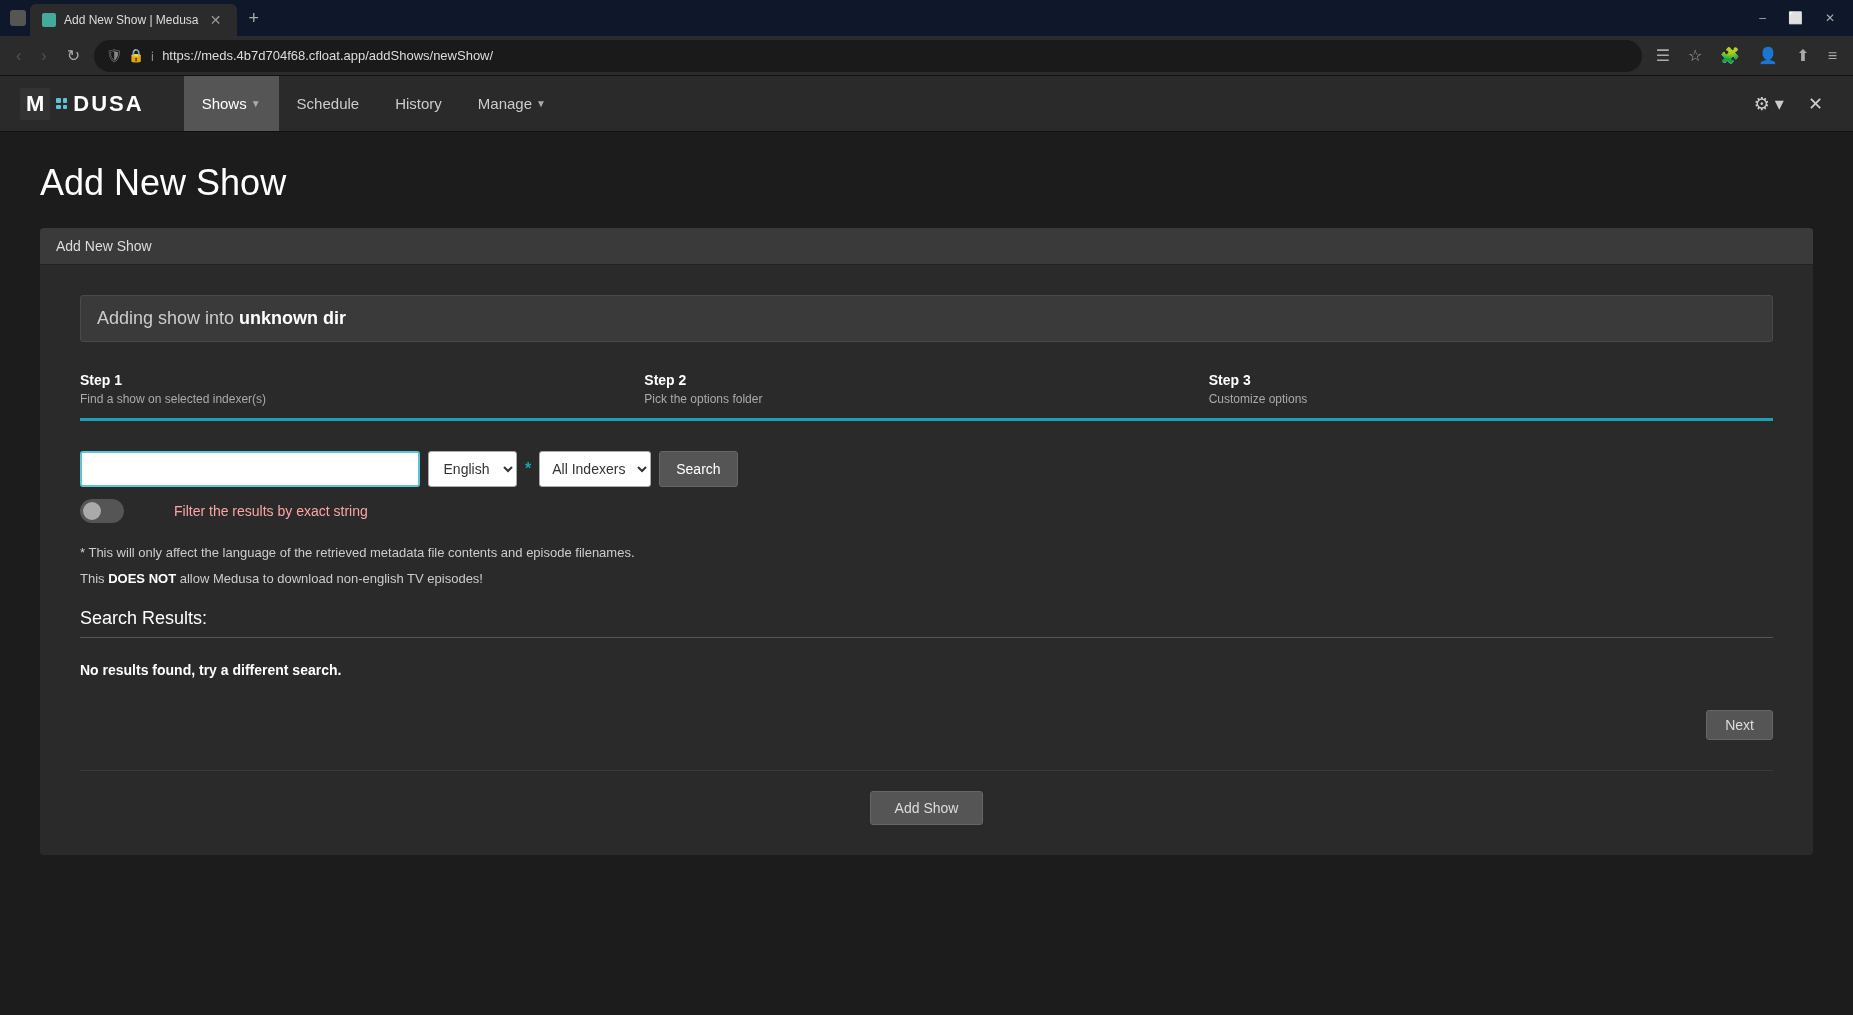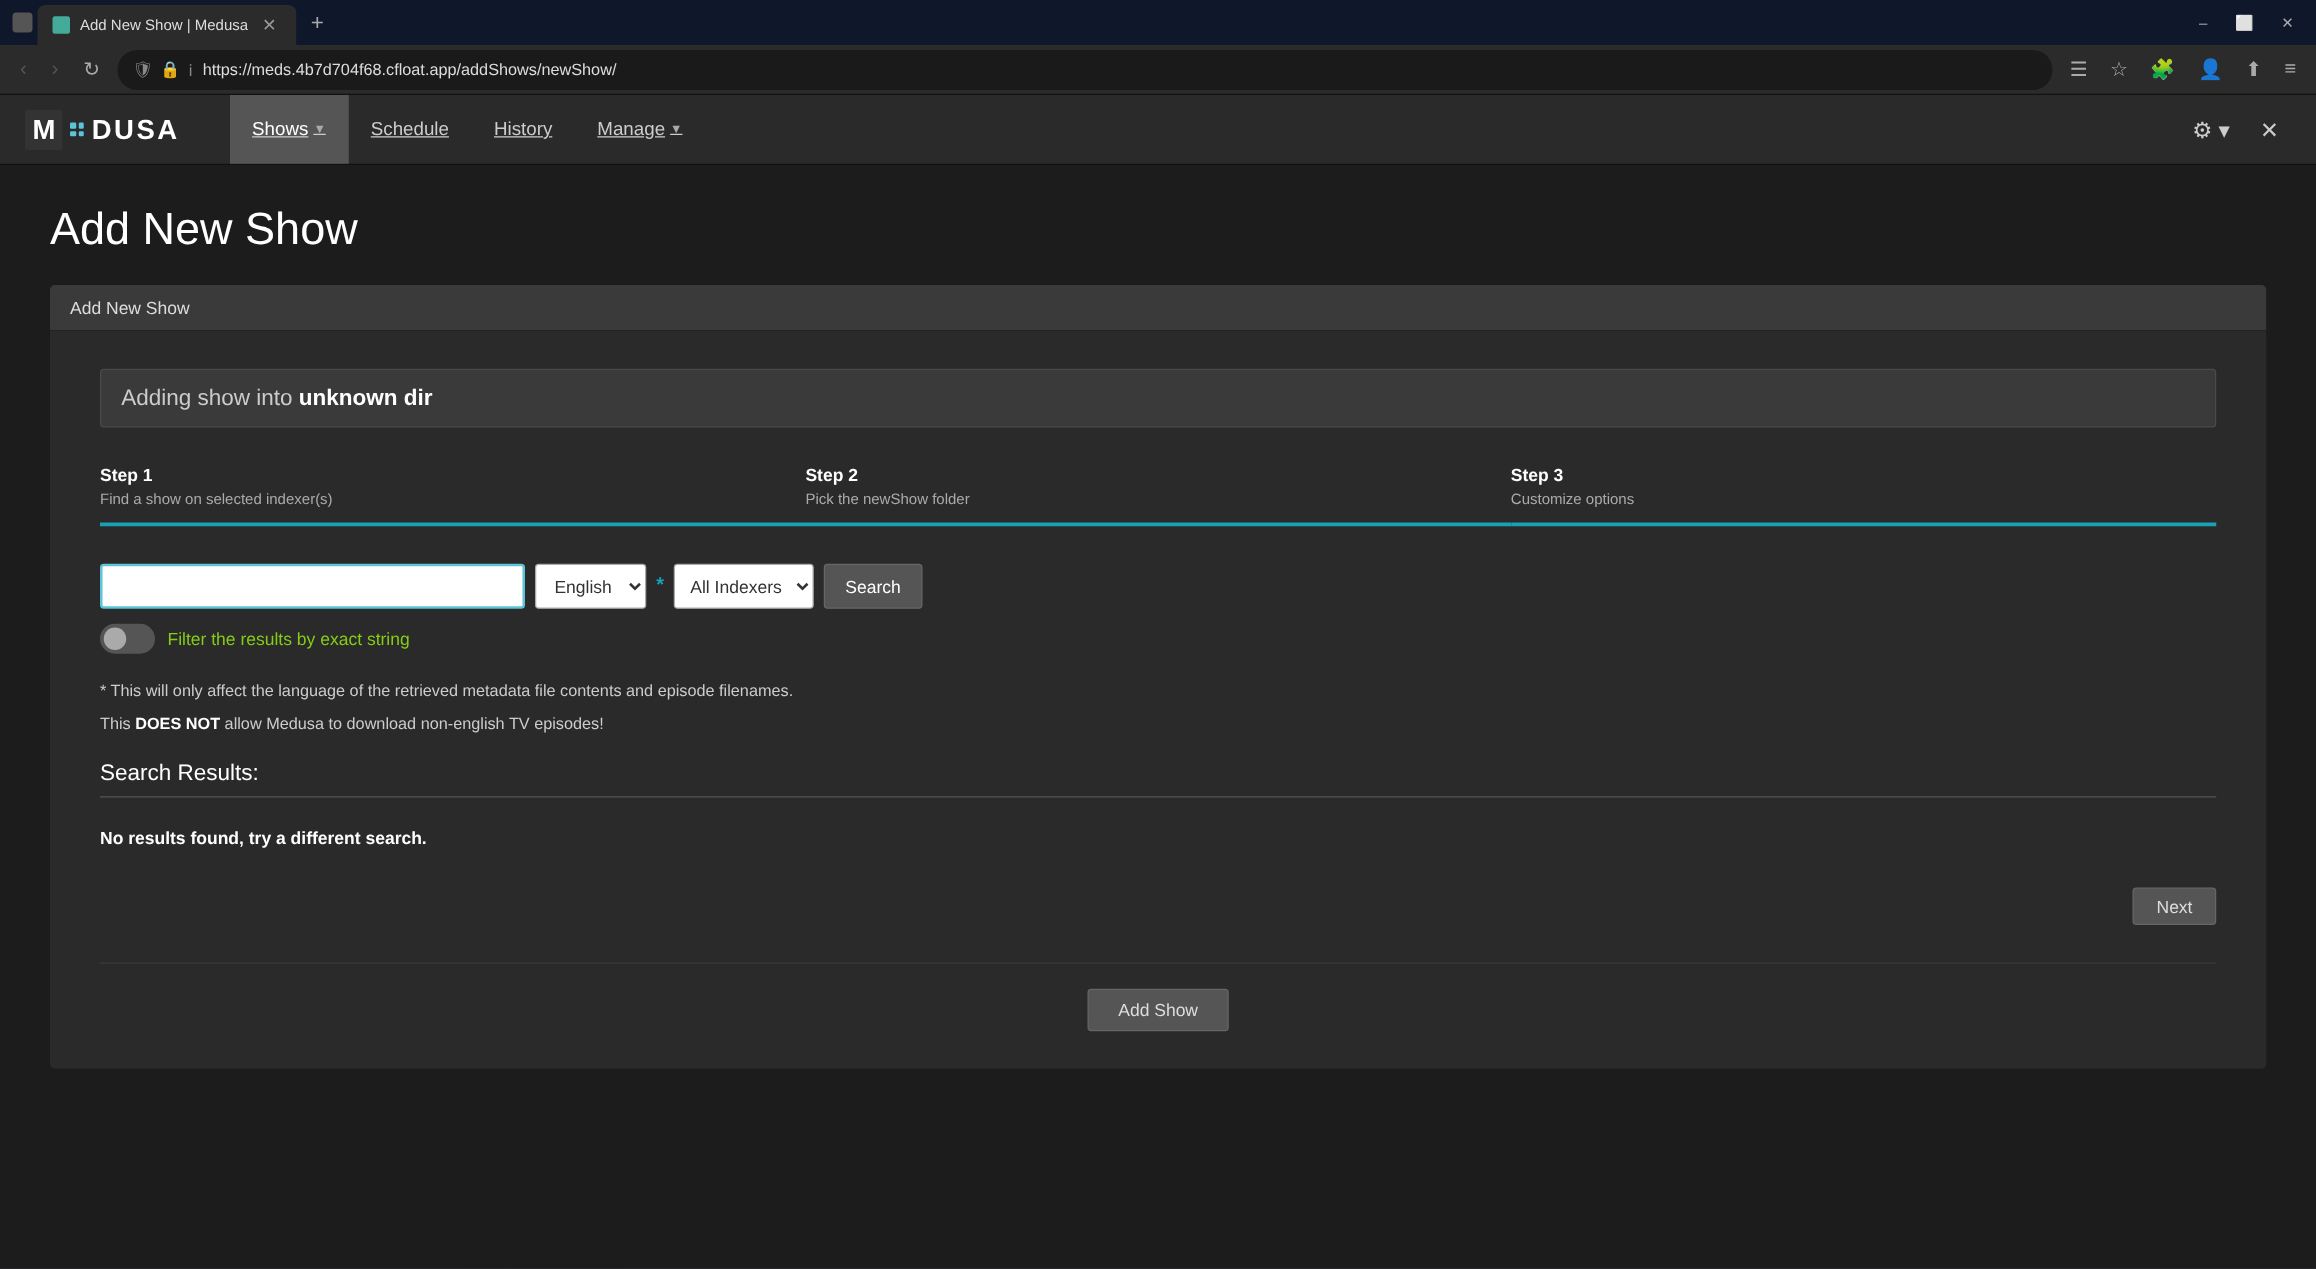--- a/index.html
+++ b/index.html
@@ -190,21 +190,20 @@
       gap: 4px;
       margin-right: 40px;
     }
 
     .nav-items {
       display: flex;
       align-items: flex-start;
       height: 100%;
       gap: 0;
       flex: 1;
-      text-decoration: underline;
     }
 
     .nav-item {
       display: flex;
       align-items: center;
       height: 100%;
       padding: 0 18px;
       color: #ccc;
       font-size: 15px;
       cursor: pointer;
@@ -418,22 +417,23 @@
       height: 18px;
       width: 18px;
       left: 3px;
       bottom: 3px;
       background: #aaa;
       border-radius: 50%;
       transition: .3s;
     }
 
     .toggle-label {
-      color: #84cc16;
-      font-size: 14px;
+      color: #fca5a5;
+      font-size: 14px;
+      margin-left: 40px;
     }
 
     
     .note-text {
       color: #ccc;
       font-size: 13px;
       margin-bottom: 6px;
       line-height: 1.5;
     }
 
@@ -611,21 +611,21 @@
           </span>
         </div>
 
         <div class="steps-container">
           <div class="step active">
             <div class="step-number">Step 1</div>
             <div class="step-desc">Find a show on selected indexer(s)</div>
           </div>
           <div class="step active">
             <div class="step-number">Step 2</div>
-            <div class="step-desc">Pick the newShow folder</div>
+            <div class="step-desc">Pick the options folder</div>
           </div>
           <div class="step active">
             <div class="step-number">Step 3</div>
             <div class="step-desc">Customize options</div>
           </div>
         </div>
 
         <div class="search-form">
           <input class="search-input" type="text" value="" placeholder="" style="">
           <select class="lang-select">

